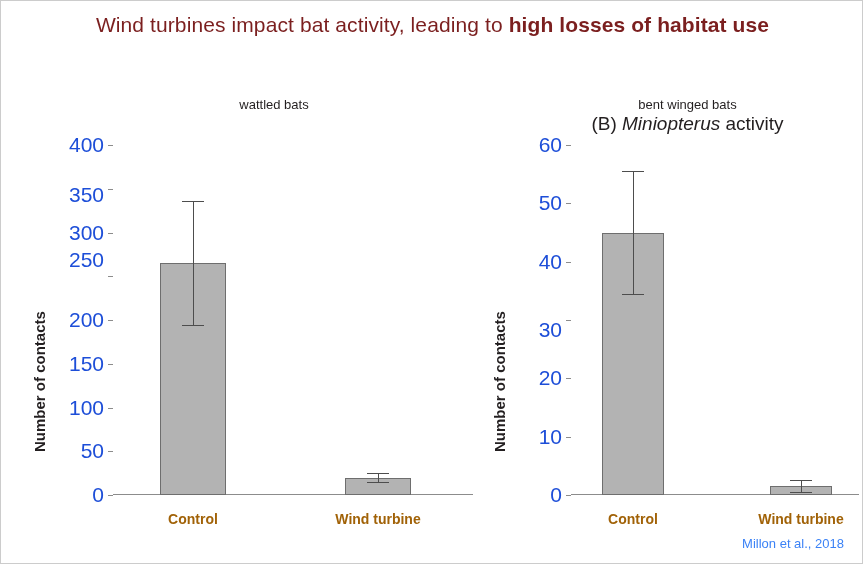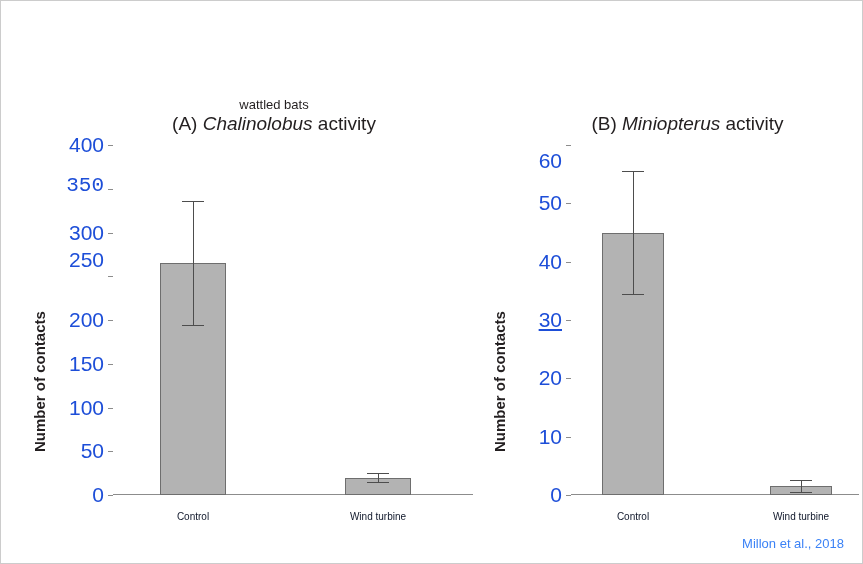--- a/index.html
+++ b/index.html
@@ -134,100 +134,102 @@
     width: 1px;
     background: #4d4d4d;
   }
   .errcap {
     position: absolute;
     height: 1px;
     background: #4d4d4d;
   }
   .xcat {
     position: absolute;
-    font-size: 10px;
-    color: #0f172a;
+    font-size: 14px;
+    color: #a16207;
     text-align: center;
     transform: translateX(-50%);
     white-space: nowrap;
+    font-weight: bold;
   }
   .credit {
     position: absolute;
     right: 18px;
     bottom: 12px;
     font-size: 13px;
     color: #3b82f6;
   }
 </style>
 </head>
 <body>
 
 <div class="page">
 
+  <div class="headline">
+    <span>Wind turbines impact bat activity, leading to </span><span class="bold">high losses of habitat use</span>
+  </div>
 
 
   <div class="panel" id="panel-a">
     <div class="panel-smalltitle">wattled bats</div>
-    <div class="panel-title">
-      <span>(A) </span><span class="ital">Chalinolobus</span><span> activity</span>
-    </div>
     <div class="ylabel">Number of contacts</div>
     <div class="plot" id="plot-a">
       <div class="axis-line-x"></div>
     <div class="tick-label" style="top: 350px;">0</div>
         <div class="tick-mark" style="top: 350px;"></div>
         <div class="tick-label" style="top: 306.25px;">50</div>
         <div class="tick-mark" style="top: 306.25px;"></div>
         <div class="tick-label" style="top: 262.5px;">100</div>
         <div class="tick-mark" style="top: 262.5px;"></div>
         <div class="tick-label" style="top: 218.75px;">150</div>
         <div class="tick-mark" style="top: 218.75px;"></div>
         <div class="tick-label" style="top: 175px;">200</div>
         <div class="tick-mark" style="top: 175px;"></div>
         <div class="tick-label" style="top: 115px;">250</div>
         <div class="tick-mark" style="top: 131.25px;"></div>
         <div class="tick-label" style="top: 87.5px;">300</div>
         <div class="tick-mark" style="top: 87.5px;"></div>
-        <div class="tick-label" style="top: 40px; font-family: Liberation Mono, monospace;">350</div>
+        <div class="tick-label" style="top: 50px;">350</div>
         <div class="tick-mark" style="top: 43.75px;"></div>
         <div class="tick-label" style="top: 0px;">400</div>
         <div class="tick-mark" style="top: 0px;"></div>
         <div class="bar" style="left: 47px; top: 118.125px; width: 66px; height: 231.875px; background: rgb(179, 179, 179); border-color: rgb(110, 110, 110);"></div>
         <div class="errbar" style="left: 80px; top: 56px; height: 124.25px;"></div>
         <div class="errcap" style="left: 69px; top: 56px; width: 22px;"></div>
         <div class="errcap" style="left: 69px; top: 180.25px; width: 22px;"></div>
         <div class="xcat" style="left: 80px; top: 366px;">Control</div>
         <div class="bar" style="left: 232px; top: 332.5px; width: 66px; height: 17.5px; background: rgb(179, 179, 179); border-color: rgb(110, 110, 110);"></div>
         <div class="errbar" style="left: 265px; top: 328.125px; height: 8.75px;"></div>
         <div class="errcap" style="left: 254px; top: 328.125px; width: 22px;"></div>
         <div class="errcap" style="left: 254px; top: 336.875px; width: 22px;"></div>
         <div class="xcat" style="left: 265px; top: 366px;">Wind turbine</div>
       </div>
   </div>
 
   <div class="panel" id="panel-b">
+    <div class="panel-smalltitle">bent winged bats</div>
     <div class="panel-title">
       <span>(B) </span><span class="ital">Miniopterus</span><span> activity</span>
     </div>
     <div class="ylabel">Number of contacts</div>
     <div class="plot" id="plot-b">
       <div class="axis-line-x"></div>
     <div class="tick-label" style="top: 350px;">0</div>
         <div class="tick-mark" style="top: 350px;"></div>
         <div class="tick-label" style="top: 291.667px;">10</div>
         <div class="tick-mark" style="top: 291.667px;"></div>
         <div class="tick-label" style="top: 233.333px;">20</div>
         <div class="tick-mark" style="top: 233.333px;"></div>
-        <div class="tick-label" style="top: 175px; text-decoration: underline;">30</div>
+        <div class="tick-label" style="top: 185px;">30</div>
         <div class="tick-mark" style="top: 175px;"></div>
         <div class="tick-label" style="top: 116.667px;">40</div>
         <div class="tick-mark" style="top: 116.667px;"></div>
         <div class="tick-label" style="top: 58.3333px;">50</div>
         <div class="tick-mark" style="top: 58.3333px;"></div>
-        <div class="tick-label" style="top: 16px;">60</div>
+        <div class="tick-label" style="top: 0px;">60</div>
         <div class="tick-mark" style="top: 0px;"></div>
         <div class="bar" style="left: 31px; top: 87.5px; width: 62px; height: 262.5px; background: rgb(179, 179, 179); border-color: rgb(110, 110, 110);"></div>
         <div class="errbar" style="left: 62px; top: 26.25px; height: 122.5px;"></div>
         <div class="errcap" style="left: 51px; top: 26.25px; width: 22px;"></div>
         <div class="errcap" style="left: 51px; top: 148.75px; width: 22px;"></div>
         <div class="xcat" style="left: 62px; top: 366px;">Control</div>
         <div class="bar" style="left: 199px; top: 341.25px; width: 62px; height: 8.75px; background: rgb(179, 179, 179); border-color: rgb(110, 110, 110);"></div>
         <div class="errbar" style="left: 230px; top: 335.417px; height: 11.6667px;"></div>
         <div class="errcap" style="left: 219px; top: 335.417px; width: 22px;"></div>
         <div class="errcap" style="left: 219px; top: 347.083px; width: 22px;"></div>

